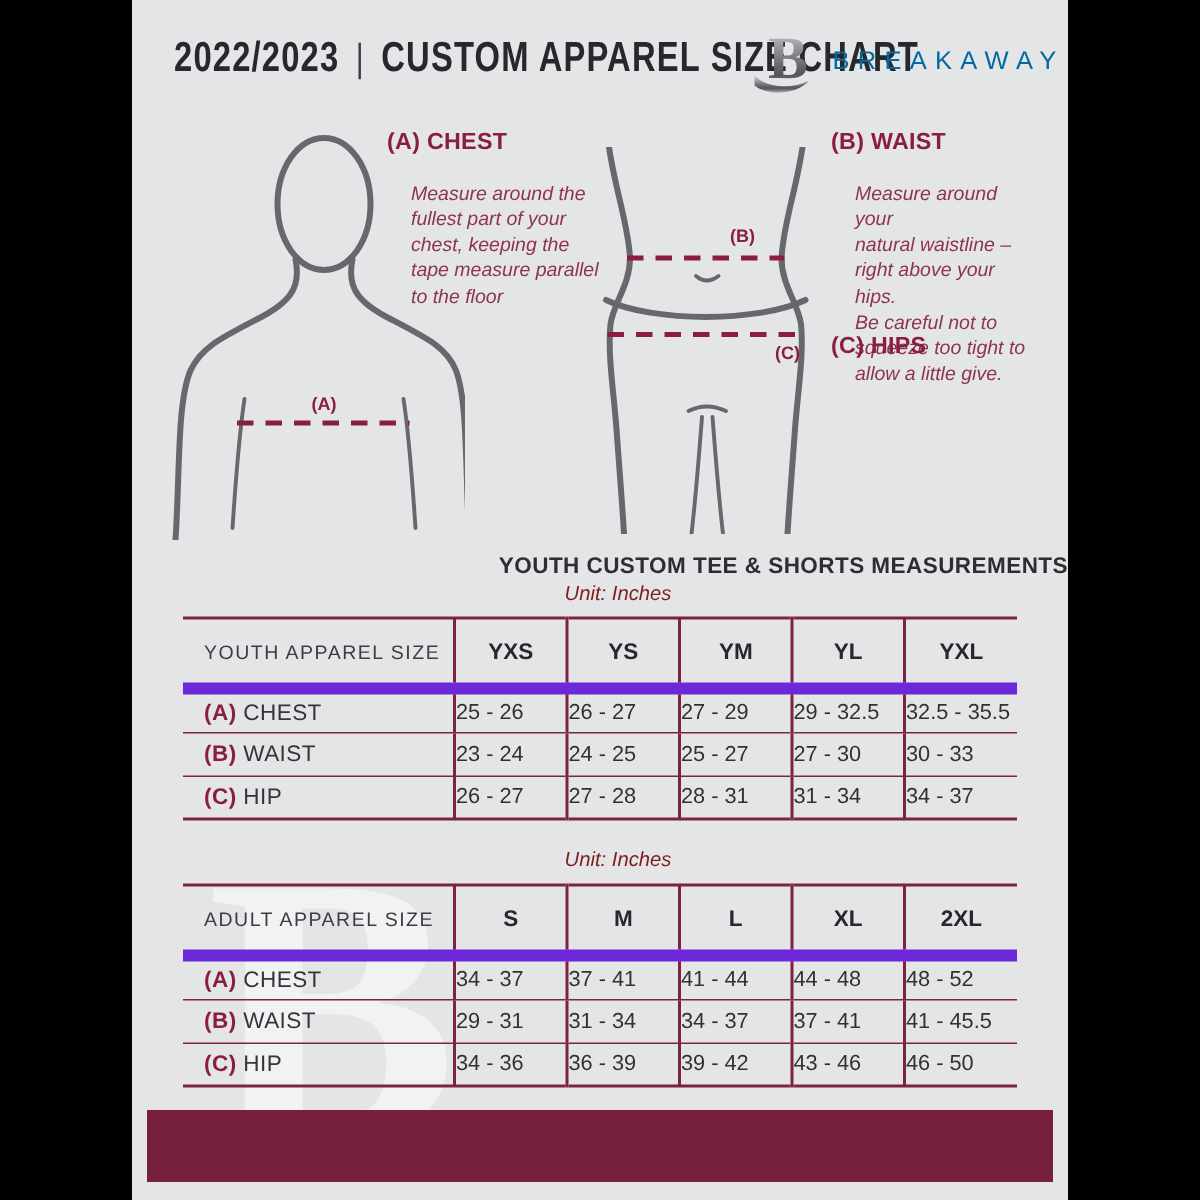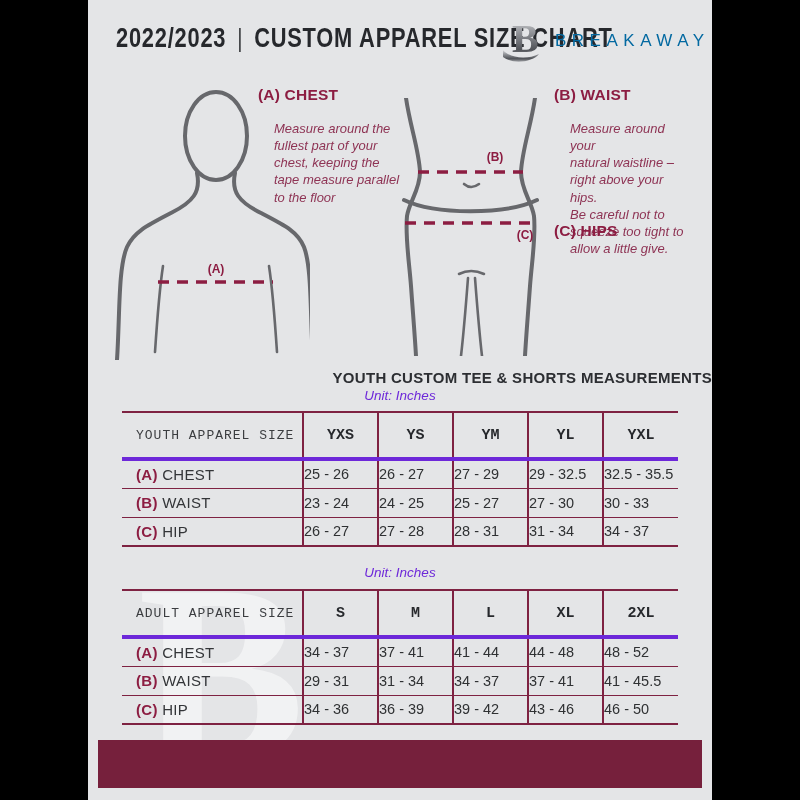--- a/index.html
+++ b/index.html
@@ -41,34 +41,34 @@
   #torso-figure{left:22px;top:78px;}
   #waist-figure{left:307px;top:98px;}
   .fig-stroke{fill:none;stroke:#67686c;stroke-width:4;stroke-linecap:round;}
   .fig-stroke-thin{fill:none;stroke:#67686c;stroke-width:2.6;stroke-linecap:round;}
   .measure-line{stroke:#8c1d42;stroke-width:3.4;stroke-dasharray:11 8;}
   .measure-label{fill:#8c1d42;font-weight:bold;font-size:12px;font-family:"Liberation Sans",sans-serif;}
 
   
   .sec-title{left:0;width:624px;text-align:right;font-weight:bold;
     font-size:15px;color:#2c2e32;letter-spacing:.3px;}
-  .sec-unit{left:0;width:624px;text-align:center;font-style:italic;
-    font-size:13.5px;color:#6d28d9;}
+  .sec-unit{left:12px;width:624px;text-align:center;font-style:italic;
+    font-size:13.5px;color:#7f1d1d;}
   #youth-title{top:369px;} #youth-unit{top:388px;}
   #adult-title{top:546px;} #adult-unit{top:565px;}
 
   
   .size-table{
     left:34px;width:556px;border-collapse:collapse;table-layout:fixed;
     border-top:2px solid #7e2242;border-bottom:2px solid #7e2242;
     background:transparent;
   }
   #youth-table{top:411px;}
   #adult-table{top:589px;}
-  .size-table thead tr{height:47px;border-bottom:4px solid #6d28d9;font-family:Liberation Mono, monospace;}
+  .size-table thead tr{height:47px;border-bottom:8px solid #6d28d9;}
   .size-table tbody tr{height:29px;}
   .size-table tbody tr + tr{border-top:1.5px solid #7e2242;}
   .size-table th,.size-table td{padding:0;vertical-align:middle;}
   .size-table th:not(.label-col),.size-table td:not(.label-col){border-left:2px solid #7e2242;}
   .size-table th{font-size:15px;font-weight:bold;color:#26282c;}
   .size-table th.label-col{
     font-weight:normal;font-size:13px;letter-spacing:1px;color:#3b3d40;
     text-align:left;padding-left:14px;
   }
   .size-table td{font-size:14.5px;color:#2f3133;}

